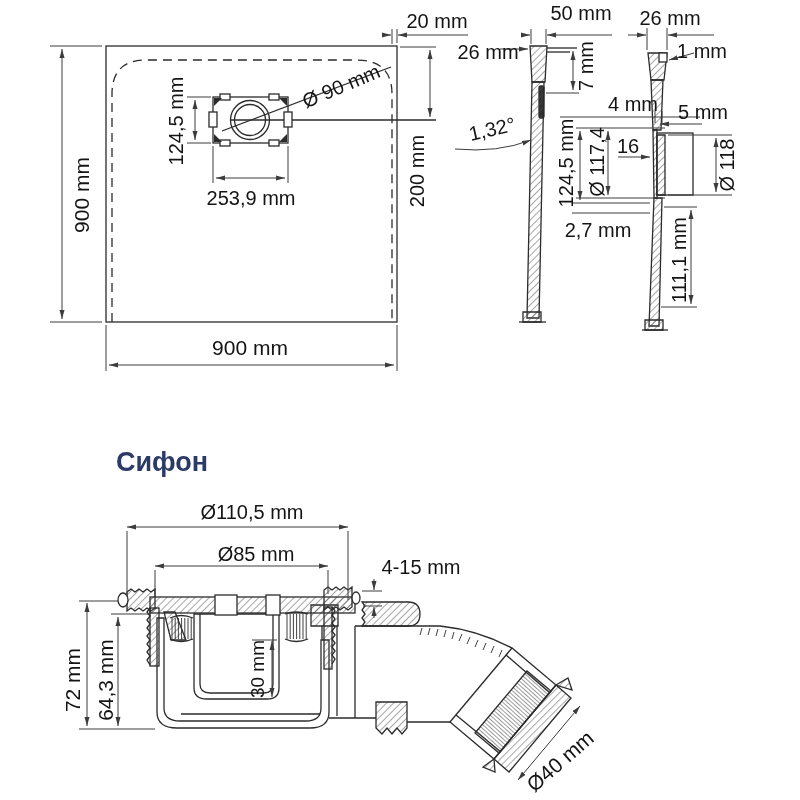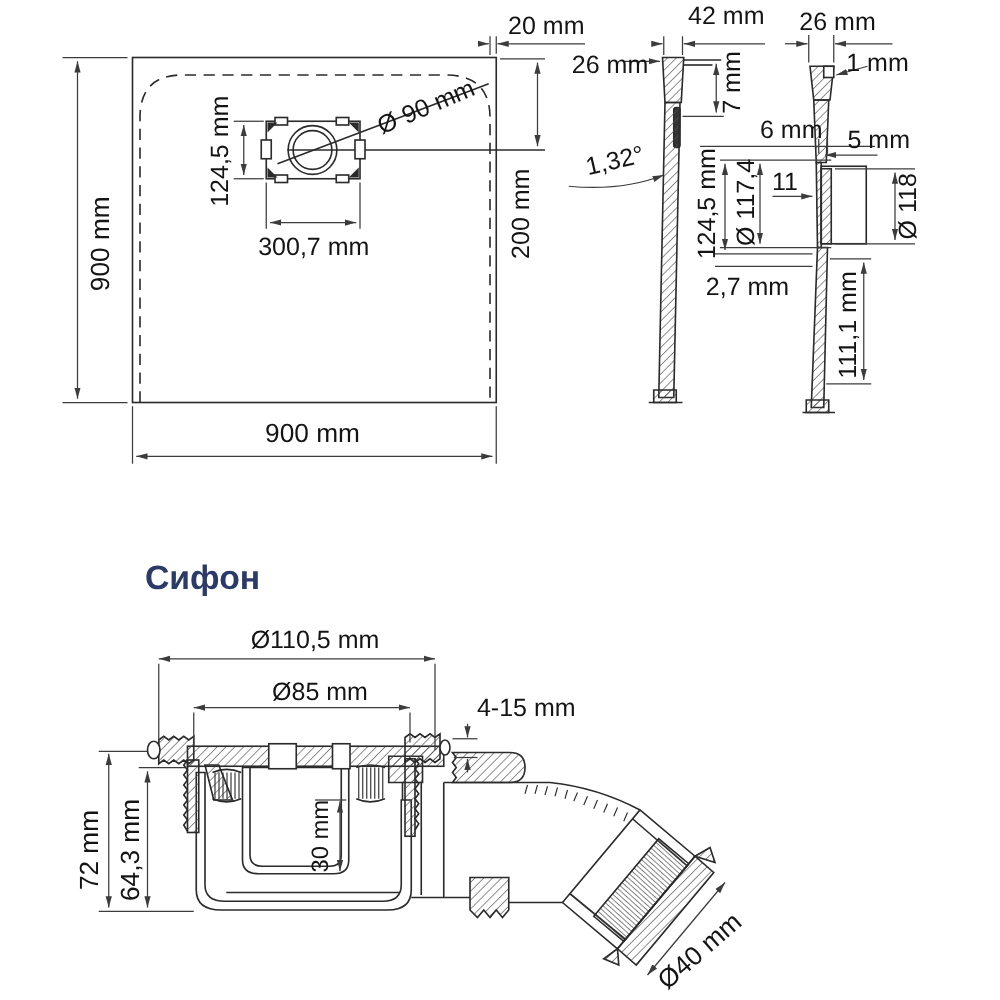--- a/index.html
+++ b/index.html
@@ -234,38 +234,38 @@
       <line x1="272" y1="641" x2="272" y2="697" marker-start="url(#arr)" marker-end="url(#arr)"></line>
       <line x1="252" y1="640" x2="277" y2="640"></line>
       <line x1="580" y1="706" x2="518" y2="780" marker-start="url(#arr)" marker-end="url(#arr)"></line>
     </g>
   </g>
 </svg>
 
   <div class="lbl big r90" style="left:81px;top:195px">900 mm</div>
   <div class="lbl big" style="left:250px;top:347px">900 mm</div>
   <div class="lbl r90" style="left:176px;top:121px">124,5 mm</div>
-  <div class="lbl" style="left:251px;top:198px">300,7 mm</div>
+  <div class="lbl" style="left:251px;top:198px">253,9 mm</div>
   <div class="lbl" style="left:341px;top:86px;transform:translate(-50%,-50%) rotate(-23deg)">Ø 90 mm</div>
   <div class="lbl" style="left:437px;top:21px">20 mm</div>
   <div class="lbl r90" style="left:417px;top:171px">200 mm</div>
 
-  <div class="lbl" style="left:581px;top:13px">42 mm</div>
+  <div class="lbl" style="left:581px;top:13px">50 mm</div>
   <div class="lbl" style="left:488px;top:52px">26 mm</div>
   <div class="lbl r90" style="left:586px;top:66px">7 mm</div>
   <div class="lbl" style="left:492px;top:129px;transform:translate(-50%,-50%) rotate(-13deg)">1,32°</div>
   <div class="lbl r90" style="left:566px;top:163px">124,5 mm</div>
   <div class="lbl" style="left:598px;top:230px">2,7 mm</div>
 
   <div class="lbl" style="left:670px;top:18px">26 mm</div>
   <div class="lbl" style="left:702px;top:51px">1 mm</div>
-  <div class="lbl" style="left:633px;top:104px">6 mm</div>
+  <div class="lbl" style="left:633px;top:104px">4 mm</div>
   <div class="lbl" style="left:703px;top:112px">5 mm</div>
   <div class="lbl r90" style="left:597px;top:162px">Ø 117,4</div>
-  <div class="lbl" style="left:628px;top:146px">11</div>
+  <div class="lbl" style="left:628px;top:146px">16</div>
   <div class="lbl r90" style="left:727px;top:165px">Ø 118</div>
   <div class="lbl r90" style="left:679px;top:260px">111,1 mm</div>
 
   <div class="title" style="left:116px;top:447px;color:#2b3a66">Сифон</div>
   <div class="lbl" style="left:252px;top:512px">Ø110,5 mm</div>
   <div class="lbl" style="left:256px;top:554px">Ø85 mm</div>
   <div class="lbl" style="left:421px;top:567px">4-15 mm</div>
   <div class="lbl big r90" style="left:72px;top:680px">72 mm</div>
   <div class="lbl big r90" style="left:105px;top:680px">64,3 mm</div>
   <div class="lbl r90" style="left:257px;top:669px;font-size:19px">30 mm</div>

